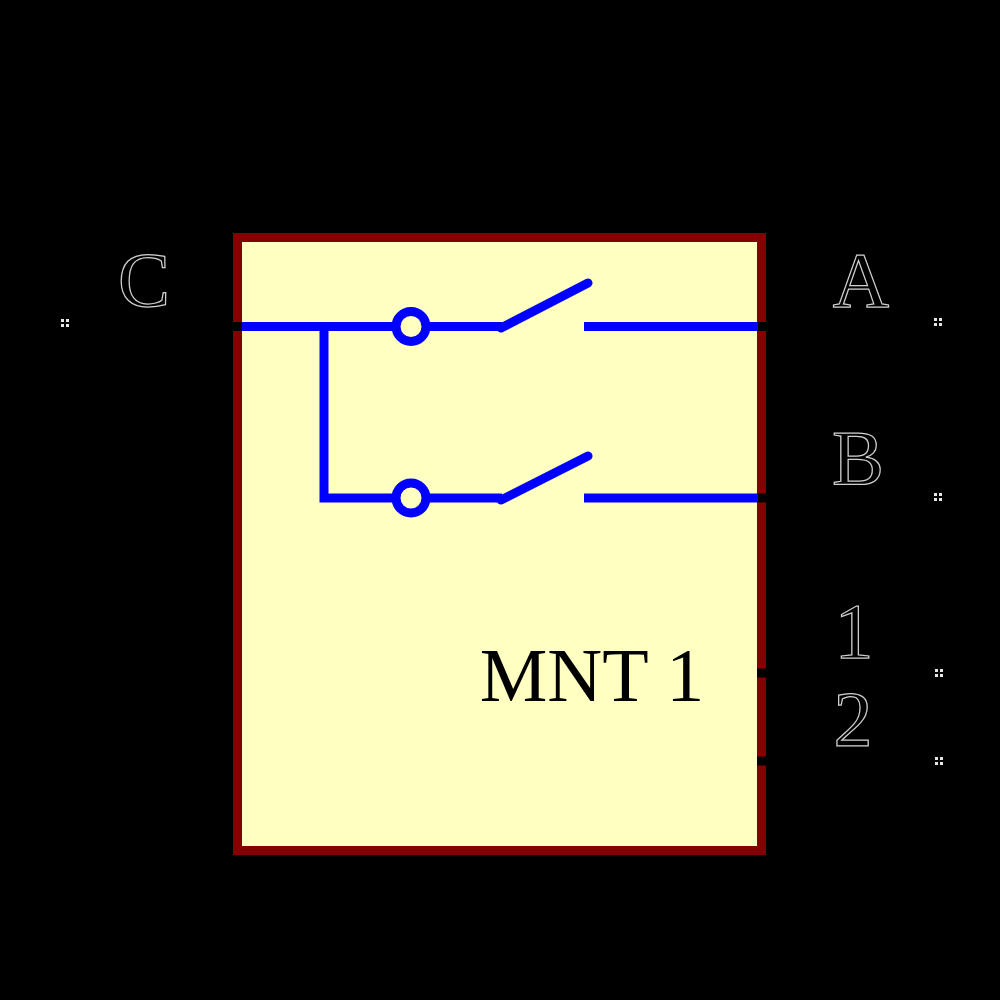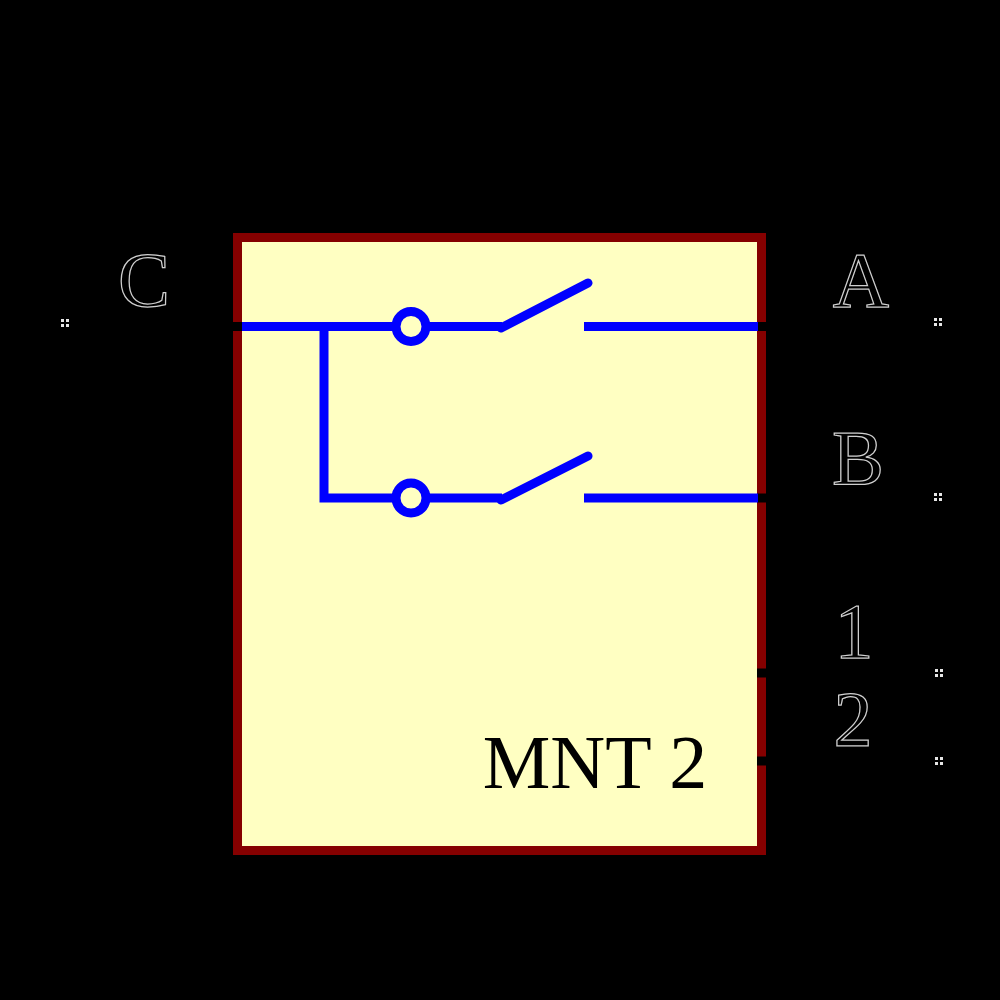--- a/index.html
+++ b/index.html
@@ -106,21 +106,21 @@
     <line class="lever" x1="501" y1="500" x2="588" y2="456"></line>
     <line class="wire" x1="584" y1="498" x2="758" y2="498"></line>
   </svg>
 
   <div class="pin-label" style="left:144px; top:280px;">C</div>
   <div class="pin-label" style="left:861px; top:280px;">A</div>
   <div class="pin-label" style="left:858px; top:458px;">B</div>
   <div class="pin-label" style="left:854px; top:631px;">1</div>
   <div class="pin-label" style="left:853px; top:719px;">2</div>
 
-  <div class="internal-label" style="left:595px; top:762px;">MNT 2</div>
+  <div class="internal-label" style="left:592px; top:675px;">MNT 1</div>
 
   <div class="pin-marker" style="left:61px;  top:319px;"></div>
   <div class="pin-marker" style="left:934px; top:318px;"></div>
   <div class="pin-marker" style="left:934px; top:493px;"></div>
   <div class="pin-marker" style="left:935px; top:669px;"></div>
   <div class="pin-marker" style="left:935px; top:757px;"></div>
 
 </div>
 
 </body></html>

